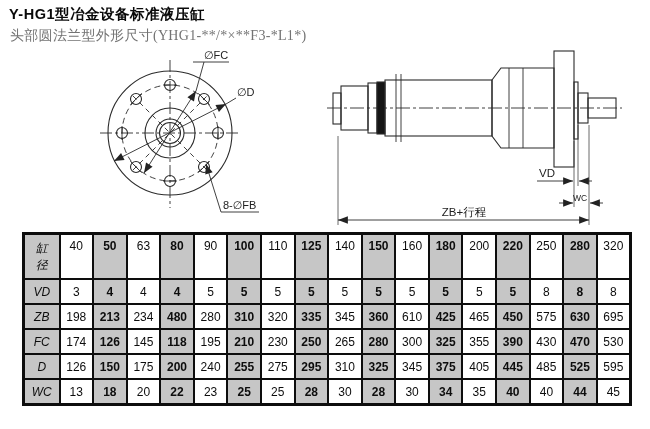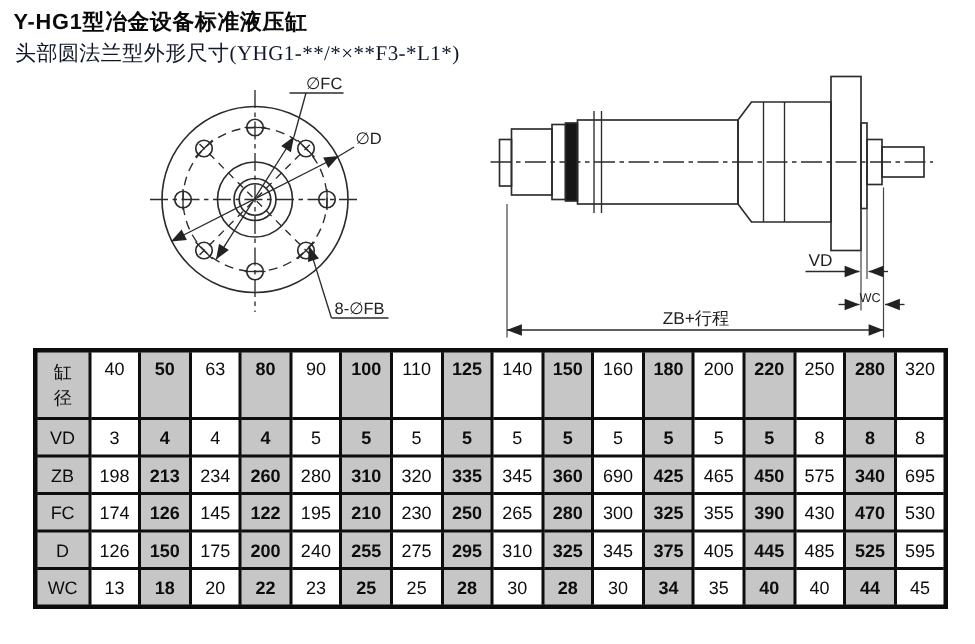--- a/index.html
+++ b/index.html
@@ -6,34 +6,34 @@
   body{
     width:650px;height:429px;position:relative;background:#ffffff;
     font-family:"Liberation Sans",sans-serif;color:#111;overflow:hidden;
   }
   .title{
     position:absolute;left:9px;top:5px;font-size:14.5px;font-weight:bold;
     letter-spacing:.5px;color:#0a0a0a;white-space:nowrap;
   }
   .subtitle{
     position:absolute;left:10px;top:27px;font-size:14px;
-    font-family:"Liberation Serif",serif;color:#0f172a;white-space:nowrap;letter-spacing:.3px;
+    font-family:"Liberation Serif",serif;color:#737373;white-space:nowrap;letter-spacing:.3px;
   }
   svg{position:absolute;left:0;top:0;}
   svg text{font-family:"Liberation Sans",sans-serif;fill:#222;}
   .tablewrap{position:absolute;left:22px;top:232px;}
   table{
     border-collapse:collapse;table-layout:fixed;width:610px;
     font-family:"Liberation Sans",sans-serif;font-size:12px;color:#0d0d0d;
     border:3px solid #0d0d0d;
   }
   td{border:2px solid #0d0d0d;text-align:center;padding:0;height:23px;background:#fff;line-height:1;}
   tr.bore td{height:38px;vertical-align:top;padding-top:5px;}
   td.g{background:#c6c6c6;font-weight:bold;}
-  td.lab{background:#c6c6c6;}
+  td.lab{background:#c6c6c6;font-style:italic;}
   td.corner{word-break:break-all;line-height:17px;padding:2px 7px 0 7px;vertical-align:top;text-align:center;}
 </style>
 <style>td.g, td.lab { background:#c6c6c6; }</style></head>
 <body>
 
 <div class="title">Y-HG1型冶金设备标准液压缸</div>
 <div class="subtitle">头部圆法兰型外形尺寸(YHG1-**/*×**F3-*L1*)</div>
 
 <svg width="650" height="429" viewBox="0 0 650 429">
   <defs>
@@ -185,41 +185,41 @@
           <td class="g">5</td>
           <td>8</td>
           <td class="g">8</td>
           <td>8</td>
         </tr>
         <tr>
           <td class="lab">ZB</td>
           <td>198</td>
           <td class="g">213</td>
           <td>234</td>
-          <td class="g">260</td>
+          <td class="g">480</td>
           <td>280</td>
           <td class="g">310</td>
           <td>320</td>
           <td class="g">335</td>
           <td>345</td>
           <td class="g">360</td>
-          <td>690</td>
+          <td>610</td>
           <td class="g">425</td>
           <td>465</td>
           <td class="g">450</td>
           <td>575</td>
-          <td class="g">340</td>
+          <td class="g">630</td>
           <td>695</td>
         </tr>
         <tr>
           <td class="lab">FC</td>
           <td>174</td>
           <td class="g">126</td>
           <td>145</td>
-          <td class="g">122</td>
+          <td class="g">118</td>
           <td>195</td>
           <td class="g">210</td>
           <td>230</td>
           <td class="g">250</td>
           <td>265</td>
           <td class="g">280</td>
           <td>300</td>
           <td class="g">325</td>
           <td>355</td>
           <td class="g">390</td>

